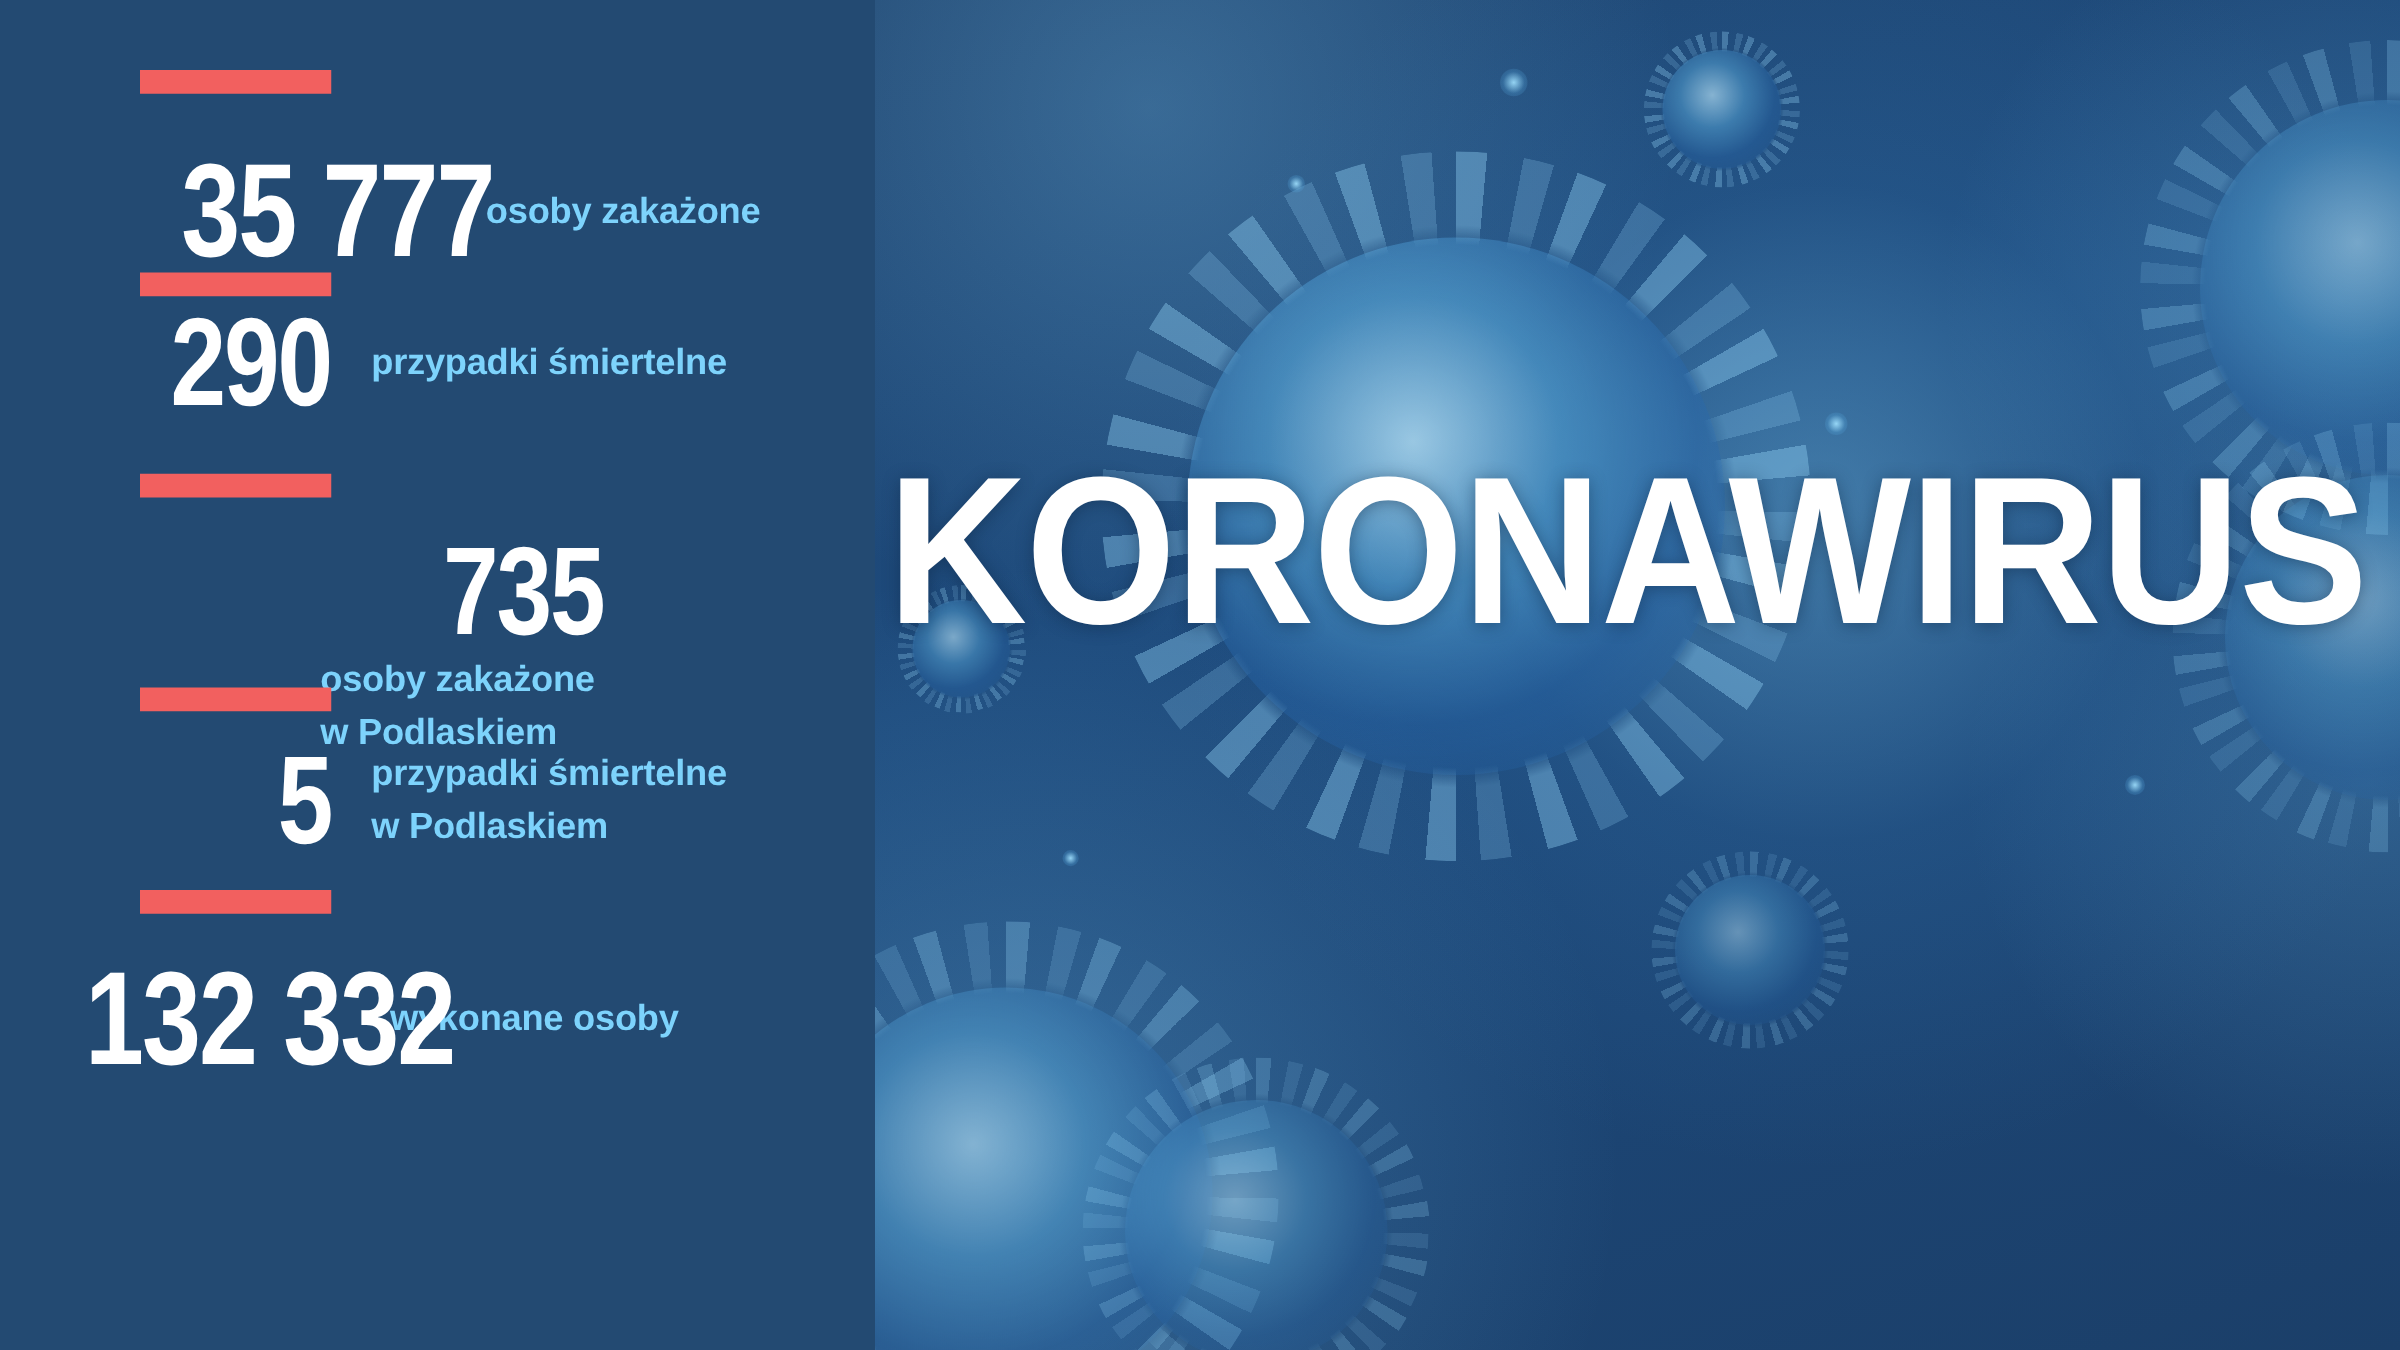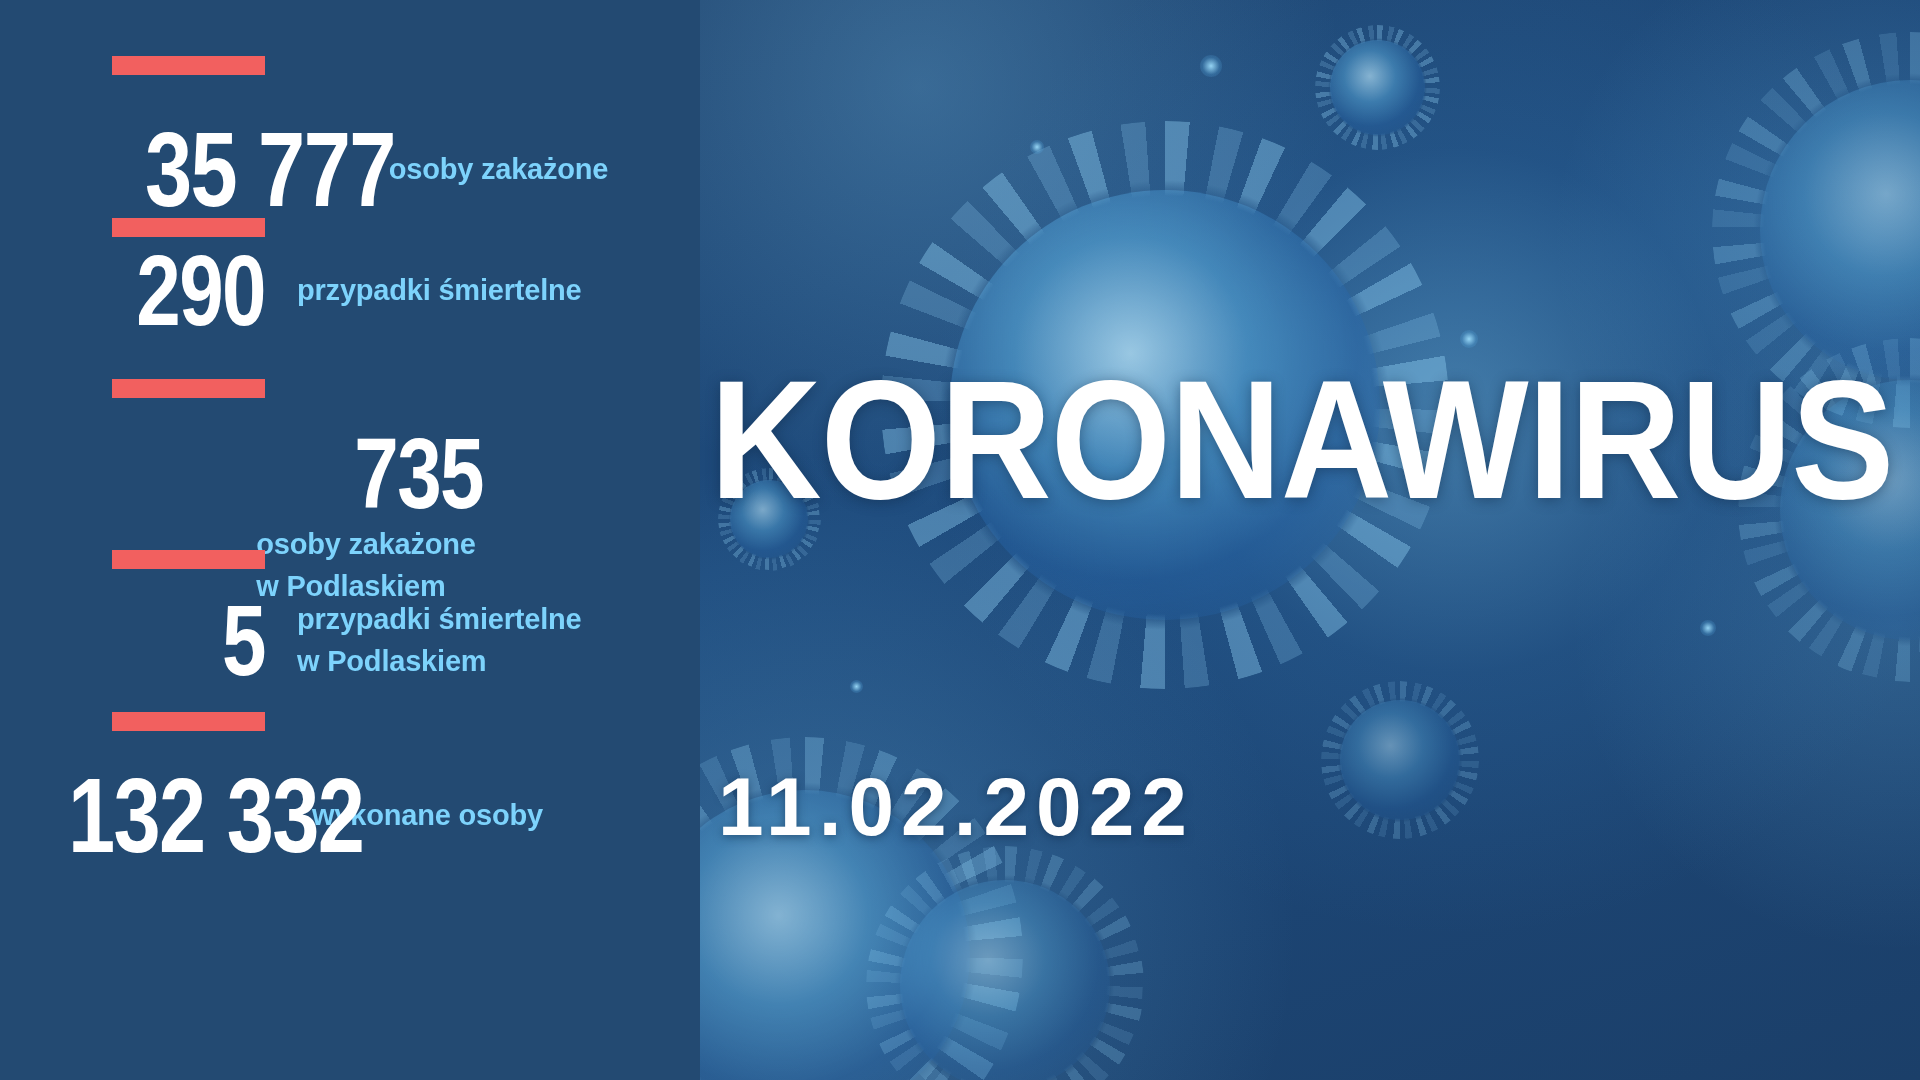--- a/index.html
+++ b/index.html
@@ -237,17 +237,16 @@
     <div class="virion v-bot2"></div>
 
     <div class="speck" style="left:500px; top:55px;  width:22px; height:22px;"></div>
     <div class="speck" style="left:330px; top:140px; width:14px; height:14px;"></div>
     <div class="speck" style="left:760px; top:330px; width:18px; height:18px;"></div>
     <div class="speck" style="left:1000px;top:620px; width:16px; height:16px;"></div>
     <div class="speck" style="left:150px; top:680px; width:13px; height:13px;"></div>
 
 
     <div class="hero-title">KORONAWIRUS</div>
-    <div class="hero-date">11.02.2022</div>
 
   </section>
 
 </div>
 
 </body></html>

